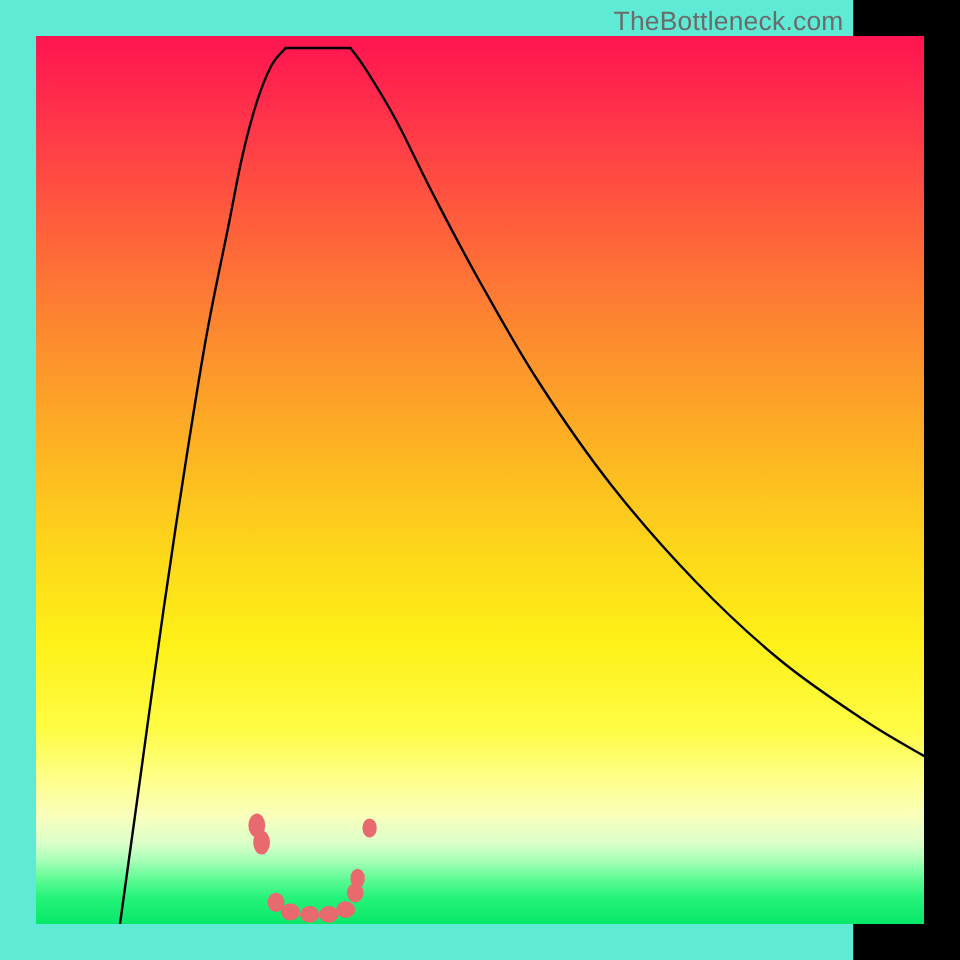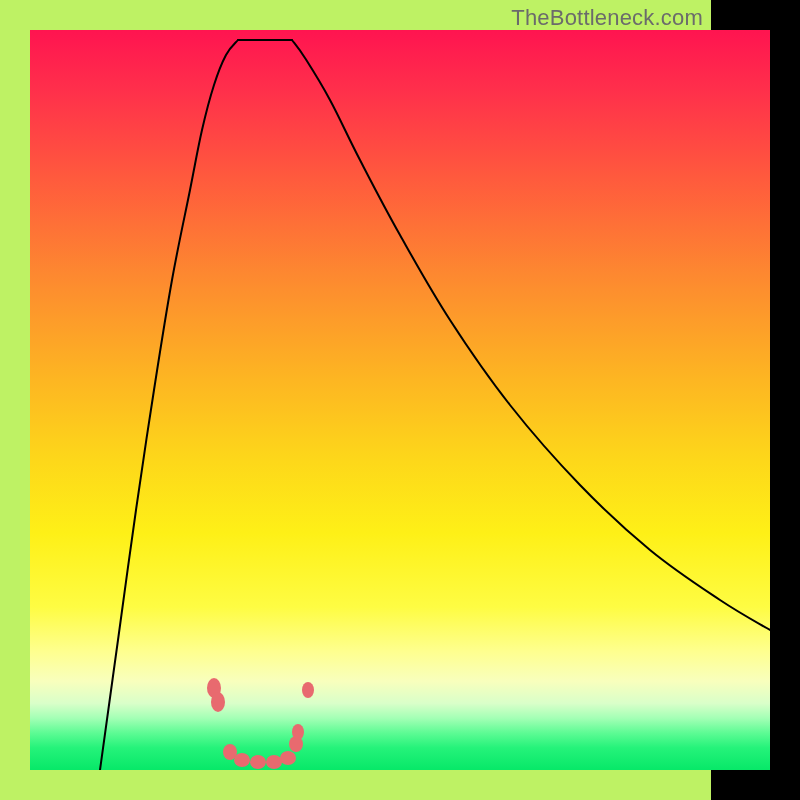--- a/index.html
+++ b/index.html
@@ -7,21 +7,21 @@
     padding: 0;
     width: 800px;
     height: 800px;
     overflow: hidden;
     background: #000;
   }
   .frame {
     position: relative;
     width: 711px;
     height: 800px;
-    background: #bef264;
+    background: #5eead4;
   }
   .plot-area {
     position: absolute;
     left: 30px;
     top: 30px;
     width: 740px;
     height: 740px;
     overflow: hidden;
   }
   .gradient {

